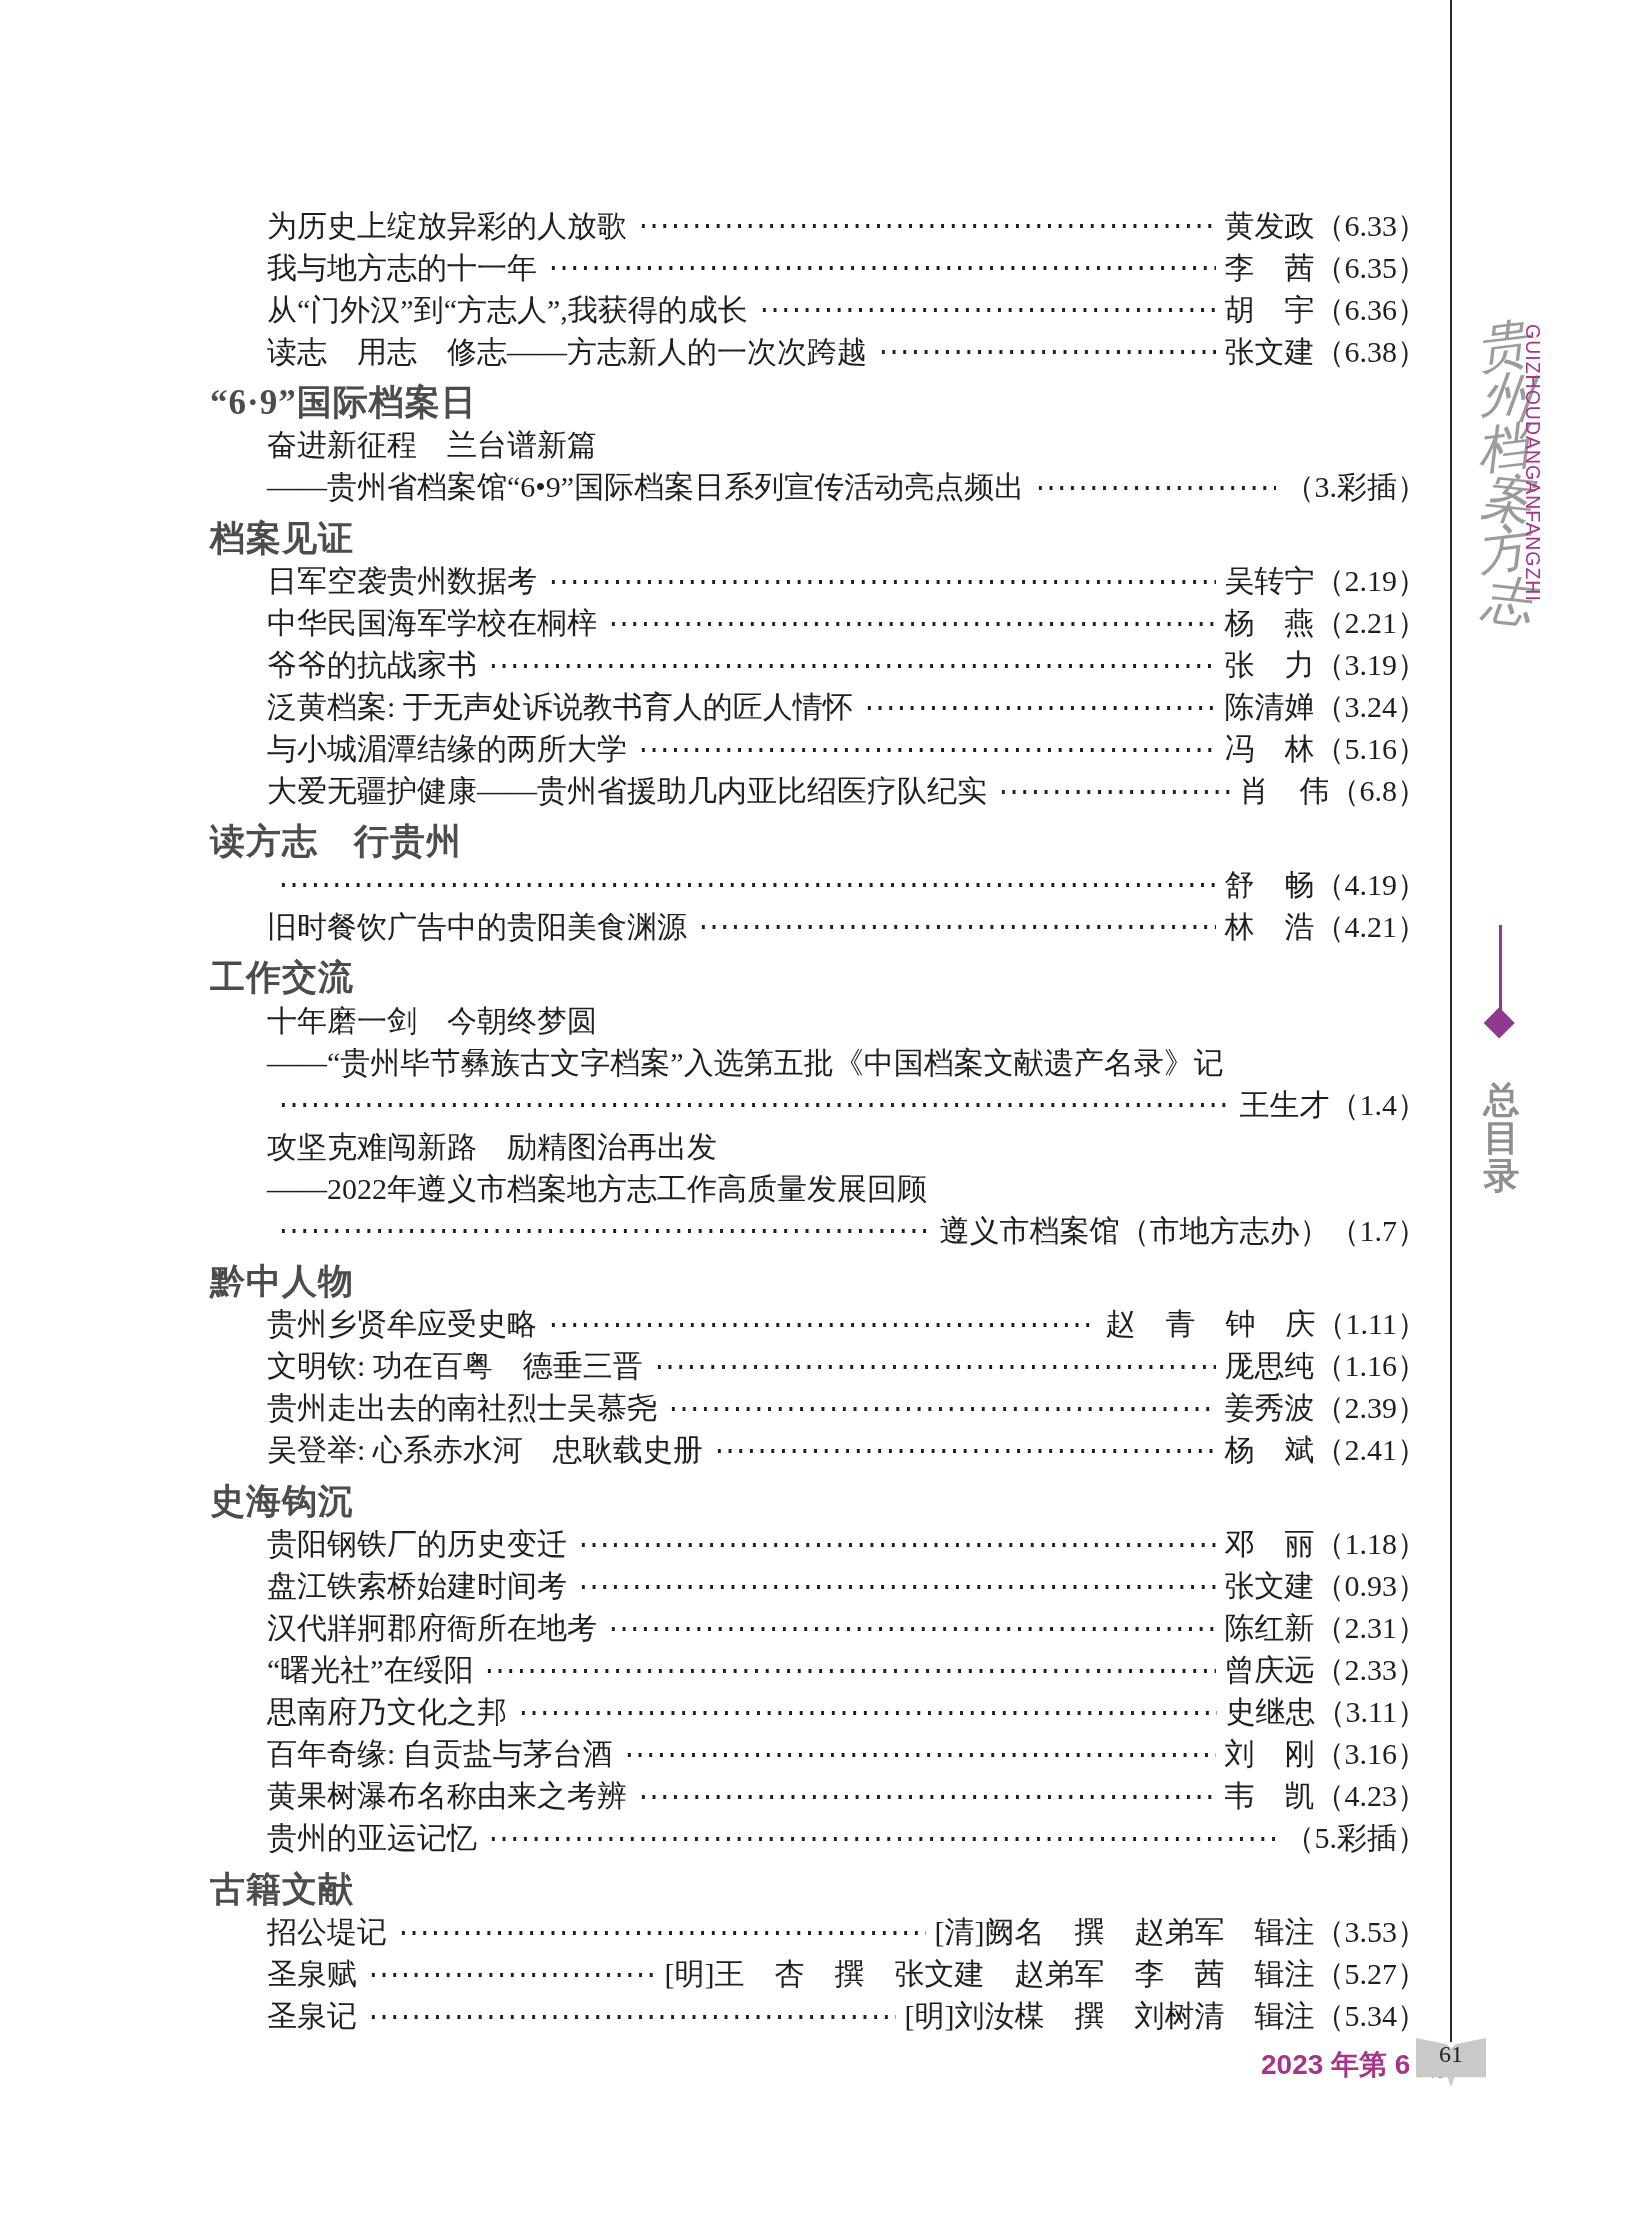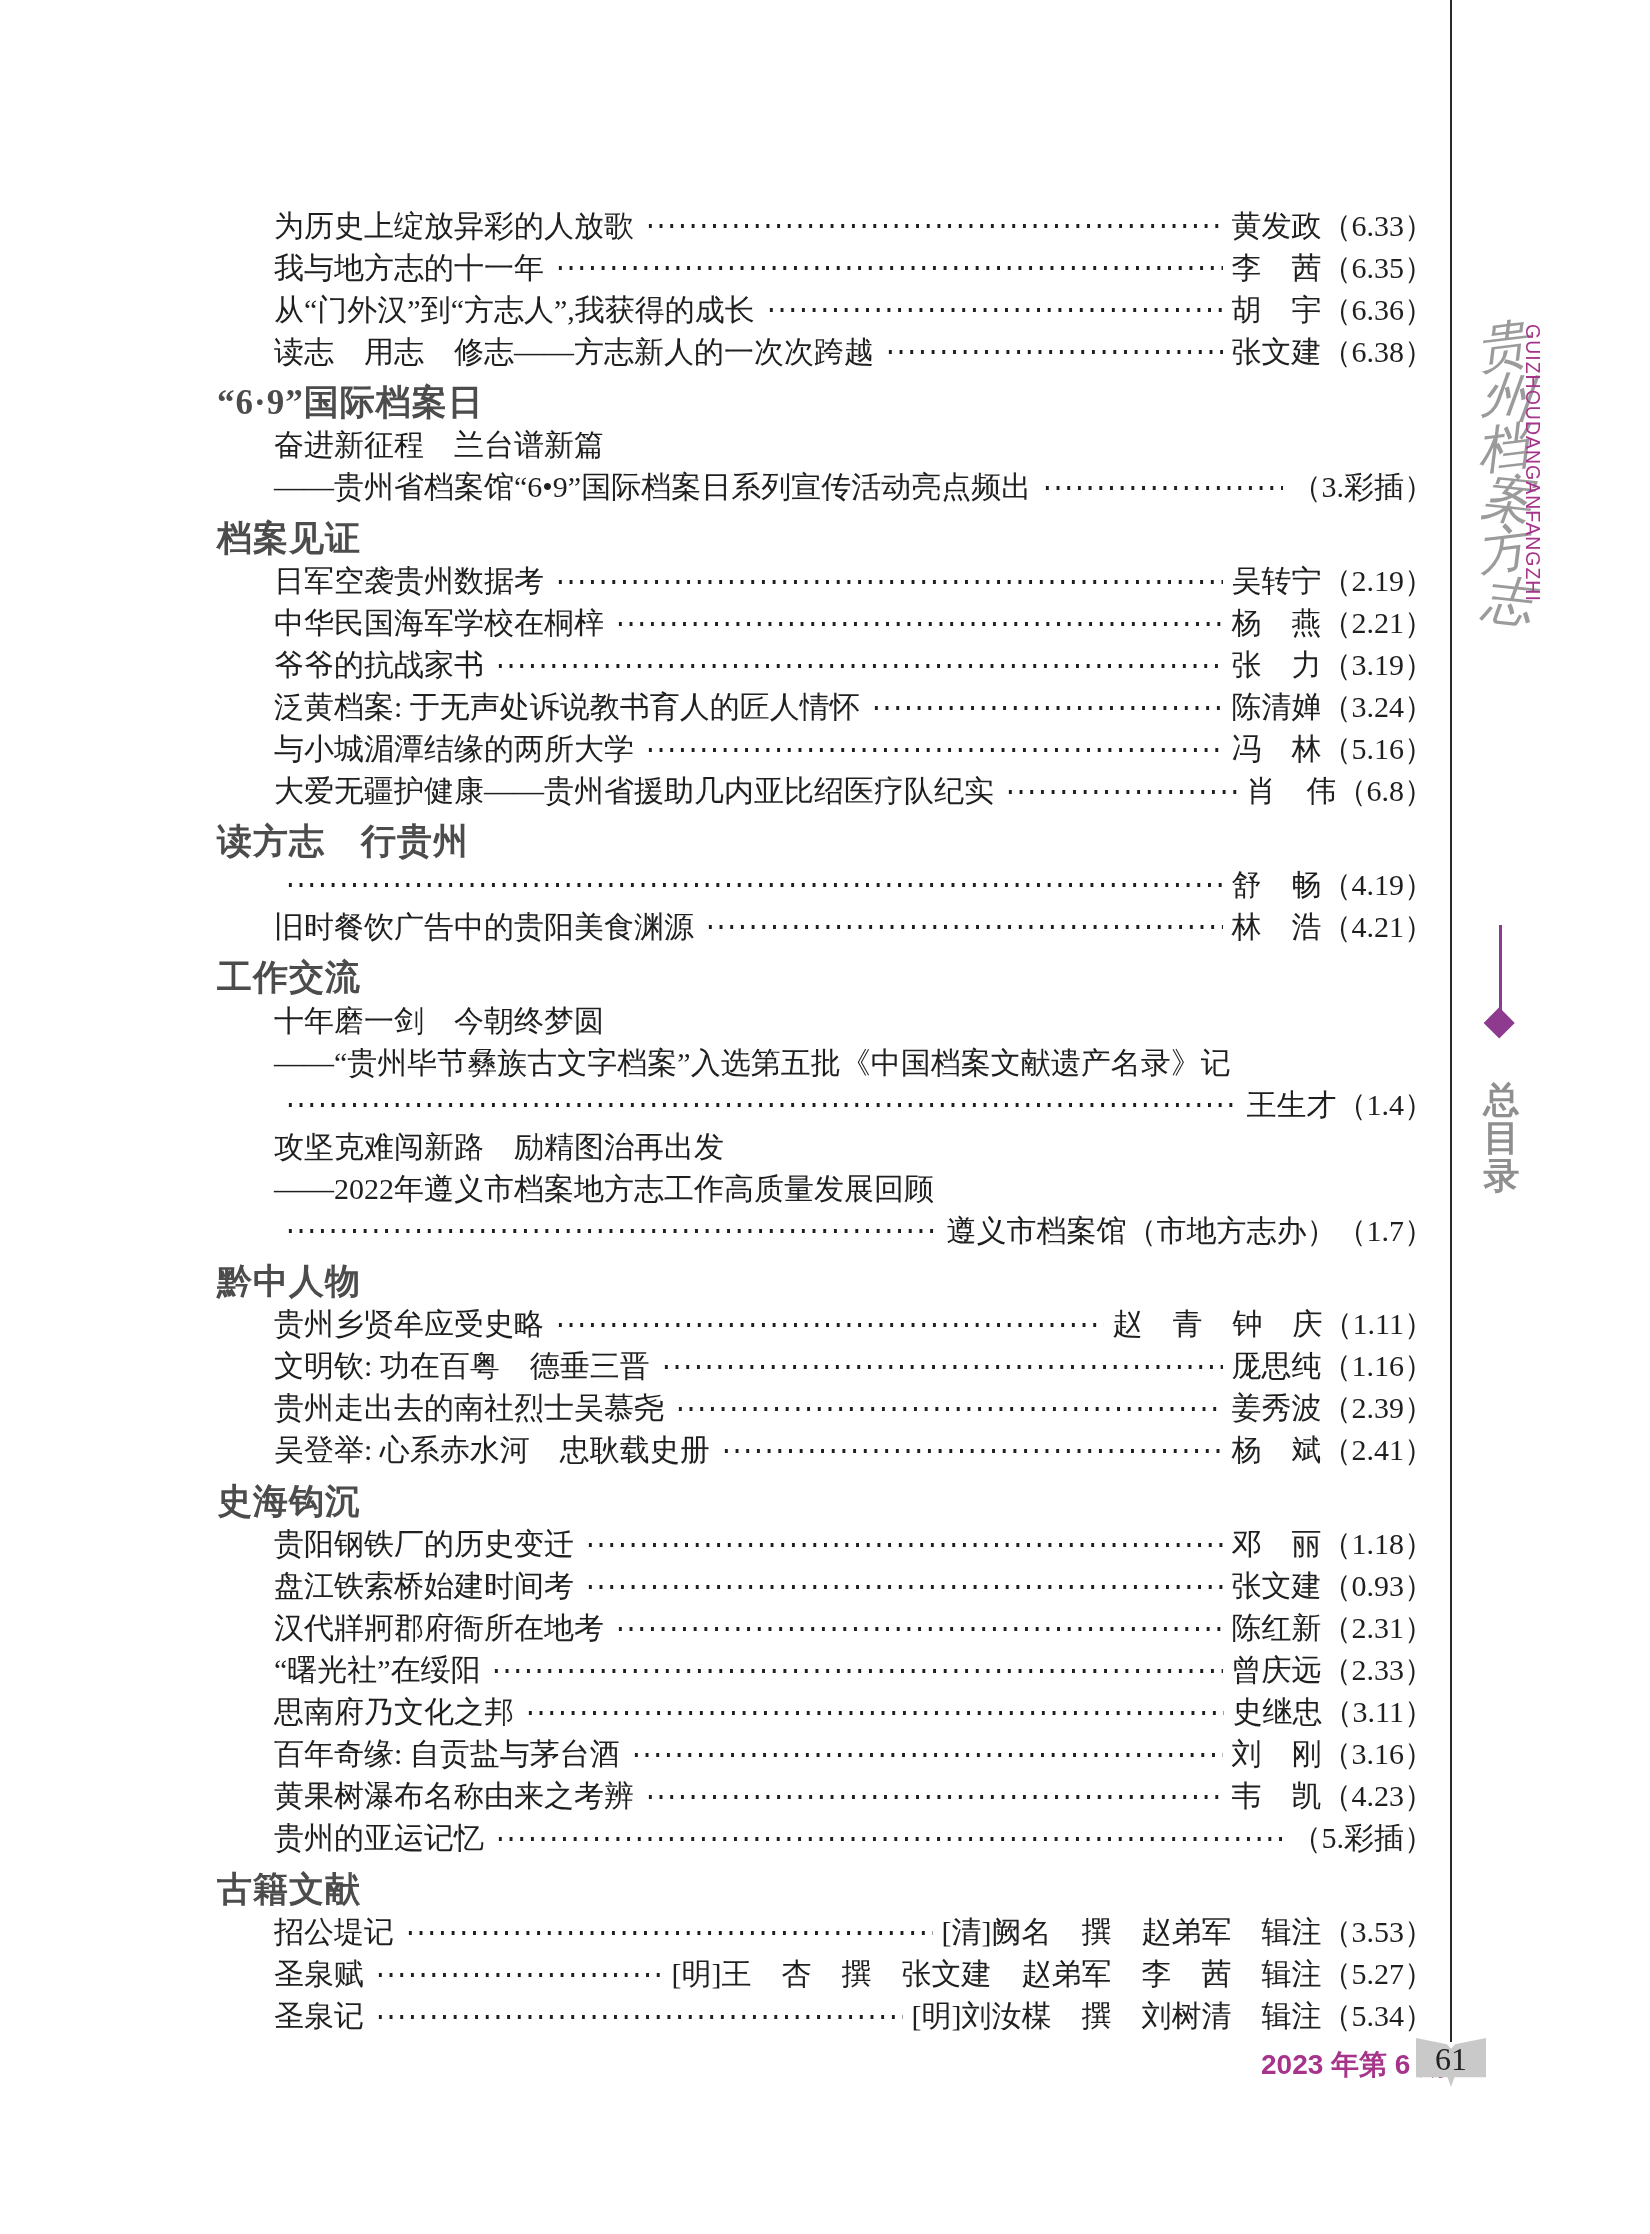--- a/index.html
+++ b/index.html
@@ -3,21 +3,21 @@
 <meta charset="utf-8">
 <style>
   html,body{margin:0;padding:0;}
   body{
     width:1650px;height:2234px;position:relative;background:#ffffff;overflow:hidden;
     font-family:"Liberation Serif","DejaVu Serif",serif;
   }
   .page{position:absolute;inset:0;}
   
   .content{
-    position:absolute;left:217px;top:205px;width:1217px;
+    position:absolute;left:210px;top:205px;width:1217px;
     display:flex;flex-direction:column;
   }
   .hrow{
     height:45px;margin-top:6.8px;display:flex;align-items:center;
     font-family:Liberation Serif, serif;
     font-weight:700;font-size:35px;color:var(--hgray);letter-spacing:1px;
   }
   .irow{
     height:42px;display:flex;align-items:center;padding-left:57px;
     font-size:30px;color:var(--text);white-space:pre;
@@ -60,21 +60,21 @@
     font-family:"Liberation Sans","DejaVu Sans",sans-serif;
     font-weight:700;font-size:28px;color:var(--accent);white-space:pre;
   }
   .page-tab{
     position:absolute;left:1416px;top:2038px;width:70px;height:49px;background:var(--tab);
     clip-path:polygon(0% 0%,44% 13%,50% 22%,56% 13%,100% 0%,100% 80%,55% 80%,50% 100%,45% 80%,0% 80%);
     display:flex;align-items:flex-start;justify-content:center;
   }
   .page-tab span{
     font-family:"Liberation Serif","DejaVu Serif",serif;
-    font-size:32px;color:#222;margin-top:2.9px;
+    font-size:24px;color:#222;margin-top:2.9px;
   }
 </style>
 </head>
 <body>
 
 <div class="page">
   <div class="content" id="toc">
       <div class="irow"><span class="t">为历史上绽放异彩的人放歌</span><span class="leader"></span><span class="a">黄发政</span><span class="p">（6.33）</span></div>
       <div class="irow"><span class="t">我与地方志的十一年</span><span class="leader"></span><span class="a">李　茜</span><span class="p">（6.35）</span></div>
       <div class="irow"><span class="t">从“门外汉”到“方志人”,我获得的成长</span><span class="leader"></span><span class="a">胡　宇</span><span class="p">（6.36）</span></div>

